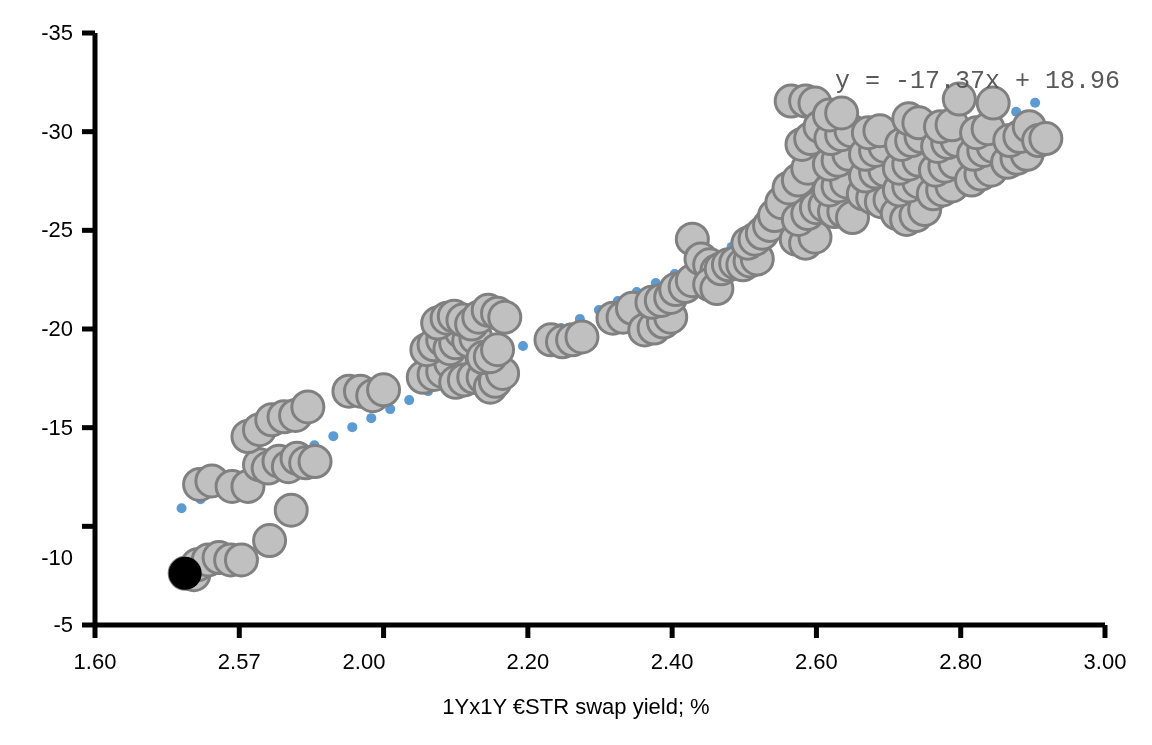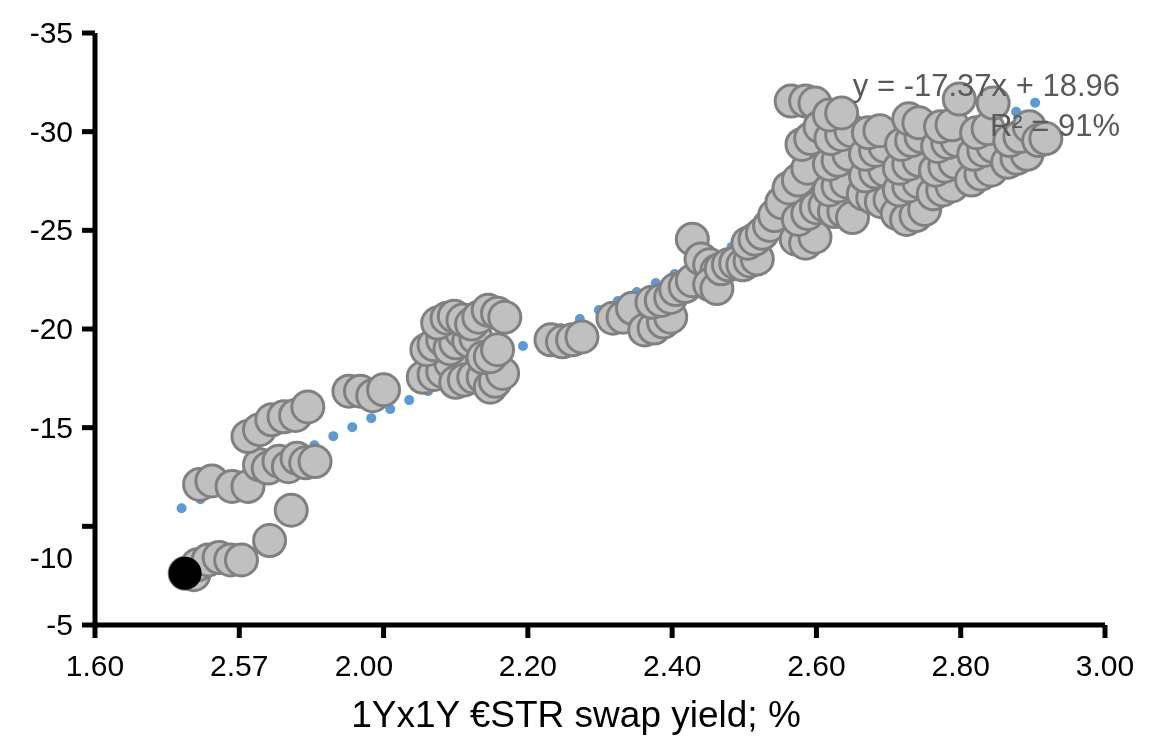--- a/index.html
+++ b/index.html
@@ -22,52 +22,52 @@
   #plot-svg {
     position: absolute;
     left: 0;
     top: 0;
     width: 1152px;
     height: 745px;
     display: block;
   }
   .tick-label {
     position: absolute;
-    font-size: 30px;
+    font-size: 22px;
     color: #000000;
     white-space: nowrap;
     font-family: "Liberation Sans", sans-serif;
   }
   .ytick-label {
     text-align: right;
     transform: translateY(-50%);
   }
   .xtick-label {
     text-align: left;
     transform: translateX(-50%);
   }
   #x-axis-title {
     position: absolute;
     width: 1152px;
     left: 0;
     top: 694px;
     text-align: center;
-    font-size: 37px;
+    font-size: 22px;
     color: #000000;
     font-family: "Liberation Sans", sans-serif;
   }
   #equation-box {
     position: absolute;
     right: 32px;
     top: 66px;
     text-align: right;
     color: #595959;
-    font-size: 31px;
+    font-size: 25px;
     line-height: 1.28;
-    font-family: Liberation Sans, sans-serif;
+    font-family: Liberation Mono, monospace;
   }
 </style>
 </head>
 <body>
 
 <div id="chart-root">
 
   <svg id="plot-svg" viewBox="0 0 1152 745" xmlns="http://www.w3.org/2000/svg">
     <g id="axis-layer">
         <line x1="95" y1="33" x2="95" y2="625" stroke="#000000" stroke-width="5"></line>
@@ -342,16 +342,15 @@
       <div class="tick-label xtick-label" style="left: 672.143px; top: 649px;">2.40</div>
       <div class="tick-label xtick-label" style="left: 816.429px; top: 649px;">2.60</div>
       <div class="tick-label xtick-label" style="left: 960.714px; top: 649px;">2.80</div>
       <div class="tick-label xtick-label" style="left: 1105px; top: 649px;">3.00</div>
     </div>
 
   <div id="x-axis-title">1Yx1Y €STR swap yield; %</div>
 
   <div id="equation-box">
     <div>y = -17.37x + 18.96</div>
-    <div>R² = 91%</div>
   </div>
 
 </div>
 
 </body></html>

